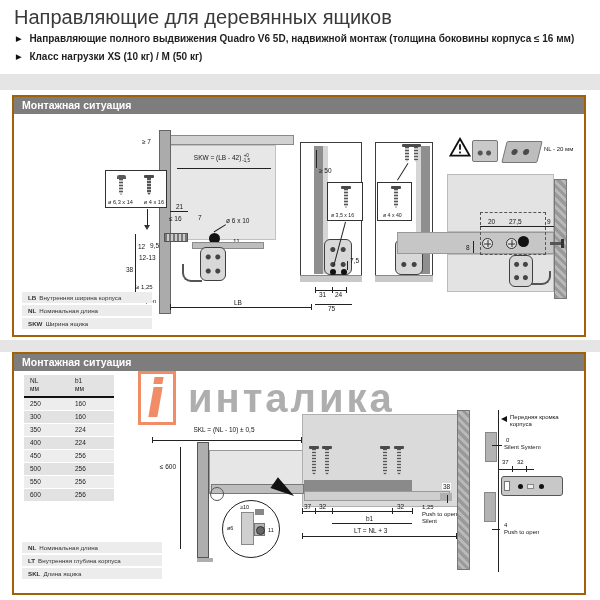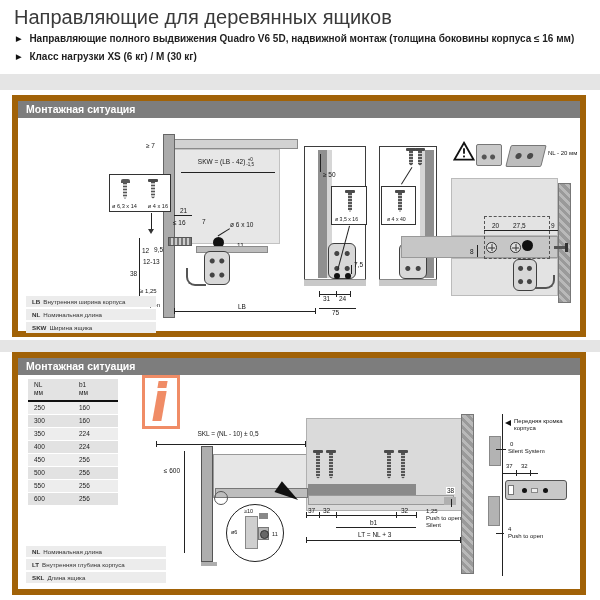--- a/index.html
+++ b/index.html
@@ -2,21 +2,21 @@
 <html><head>
 <meta charset="utf-8">
 <style>
   html,body{margin:0;padding:0;}
   body{width:600px;height:600px;background:#fff;font-family:"Liberation Sans",sans-serif;position:relative;overflow:hidden;color:#1c1c1c;}
   .abs{position:absolute;}
   .title{position:absolute;left:14px;top:6px;font-size:20px;color:#3a3a3a;}
   .bullet{position:absolute;left:16px;font-size:10px;font-weight:700;color:#1f1f1f;white-space:nowrap;}
   .tri{display:inline-block;font-size:7px;vertical-align:1px;margin-right:8px;color:#111;}
   .band{position:absolute;left:0;width:600px;background:#e5e5e5;}
-  .sec{position:absolute;left:12px;width:574px;border:6px solid #a16207;background:#fff;box-sizing:border-box;}
+  .sec{position:absolute;left:12px;width:574px;border:2px solid #a16207;background:#fff;box-sizing:border-box;}
   .sechdr{height:17px;background:#7d7d7d;color:#fff;font-size:10.5px;font-weight:700;line-height:17px;padding-left:8px;}
   .secbody{position:relative;width:100%;}
   .lbl{position:absolute;font-size:6.5px;color:#161616;white-space:nowrap;line-height:1.1;}
   .s55{font-size:5.5px;} .s6{font-size:6px;}
   .dlh{position:absolute;height:1px;background:#222;}
   .dlv{position:absolute;width:1px;background:#222;}
   .rot{position:absolute;height:1px;background:#222;transform-origin:0 0;}
   .rect{position:absolute;box-sizing:border-box;}
   .hatch{background:repeating-linear-gradient(45deg,#9a9a9a 0 3px,#b9b9b9 3px 6px);border:1px solid #777;}
   .dash{position:absolute;border:1px dashed #555;box-sizing:border-box;}
@@ -50,21 +50,21 @@
   .trow{display:flex;border-bottom:1px solid #fff;}
   .trow>div{width:50%;padding:2.5px 0 2.5px 6px;}
   .trow:nth-child(odd){background:#e2e2e2;}
   .trow:nth-child(even){background:#ededed;}
 </style>
 </head>
 <body>
 
 <div class="title">Направляющие для деревянных ящиков</div>
 <div class="bullet" style="top:33px;"><span class="tri">▶</span><span>Направляющие полного выдвижения Quadro V6 5D, надвижной монтаж (толщина боковины корпуса ≤ 16 мм)</span></div>
-<div class="bullet" style="top:51px;"><span class="tri">▶</span><span>Класс нагрузки XS (6 кг) / M (30 кг)</span></div>
+<div class="bullet" style="top:51px;"><span class="tri">▶</span><span>Класс нагрузки XS (10 кг) / M (50 кг)</span></div>
 <div class="band" style="top:74px;height:16px;"></div>
 
 <section class="sec" style="top:95px;height:242px;">
   <div class="sechdr">Монтажная ситуация</div>
   <div class="secbody" style="height:223px;">
 
     <div class="rect" style="left:156px;top:21px;width:124px;height:10px;background:#d2d2d2;border:1px solid #8a8a8a;"></div>
     <div class="rect" style="left:156px;top:31px;width:106px;height:95px;background:#e7e7e7;border:1px solid #c2c2c2;"></div>
     <div class="rect" style="left:145px;top:16px;width:12px;height:184px;background:#ababab;border:1px solid #666;"></div>
     <span class="lbl" style="left:128px;top:24px;">≥ 7</span>
@@ -209,20 +209,21 @@
 </section>
 
 <div class="band" style="top:340px;height:12px;"></div>
 
 <section class="sec" style="top:352px;height:243px;">
   <div class="sechdr">Монтажная ситуация</div>
   <div class="secbody" style="height:224px;">
 
     <div class="wm" style="left:124px;top:0px;">
       <div class="wmbox"></div>
+      <div class="wmtext">инталика</div>
     </div>
 
     <div class="tbl">
       <div class="tblhead">
         <div>
             <div>NL</div>
             <div>мм</div>
           </div>
         <div>
             <div>b1</div>

